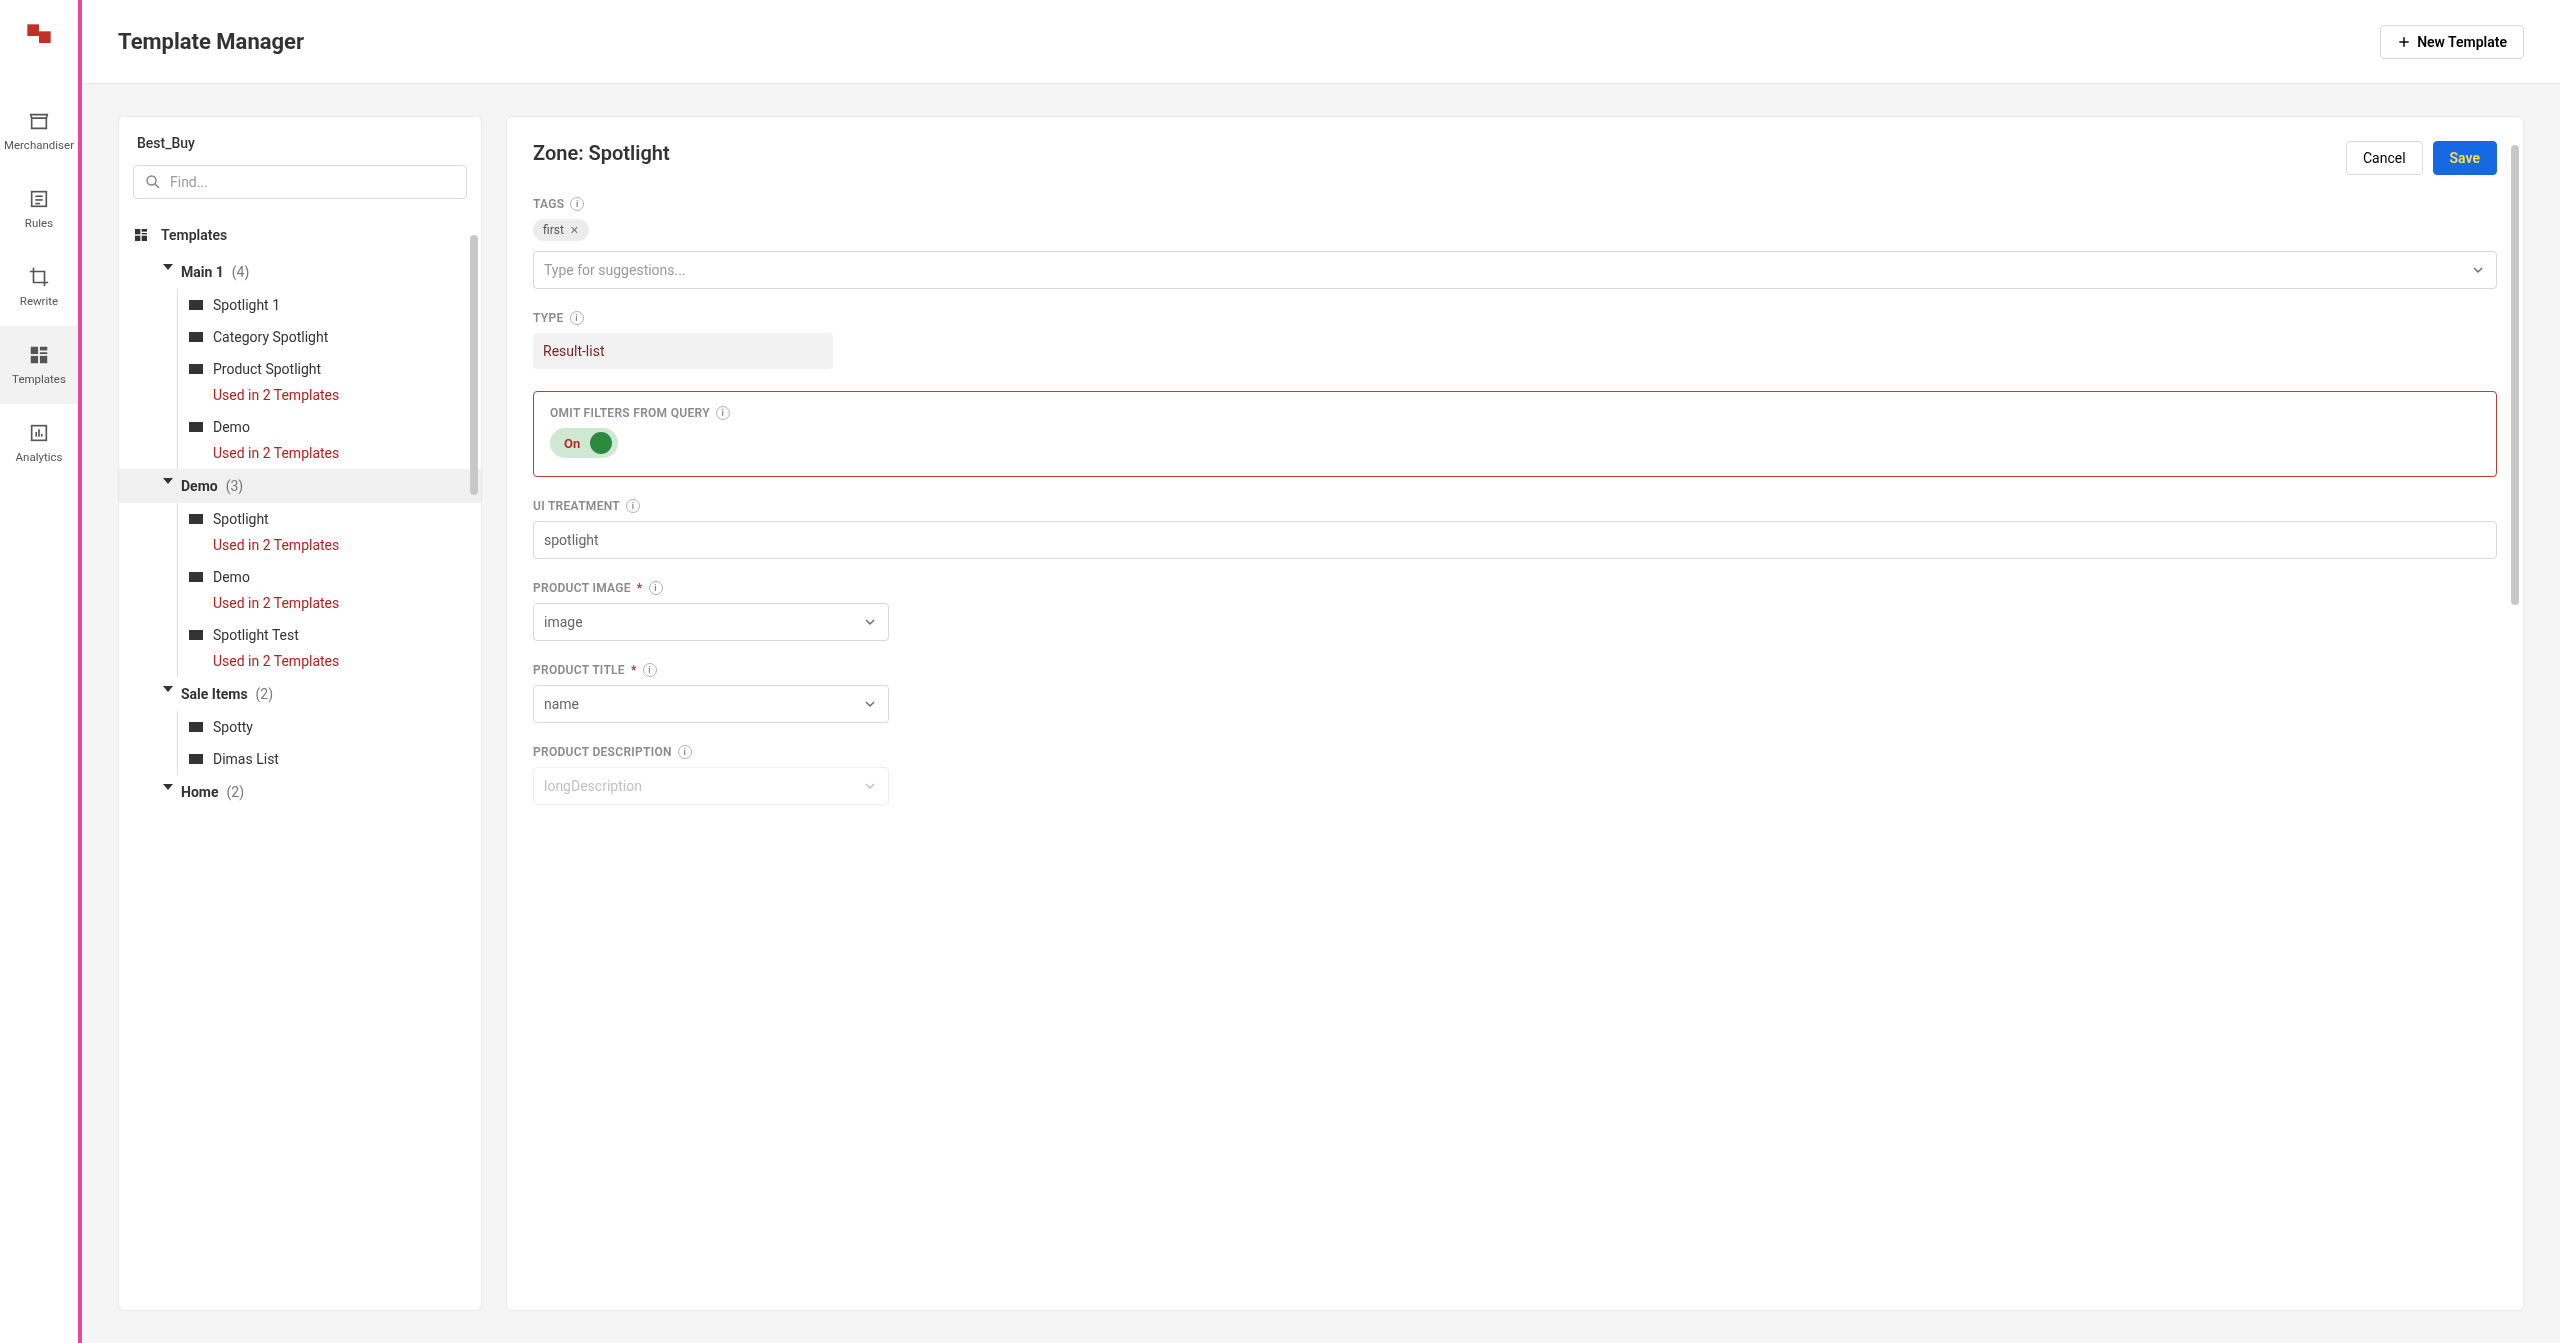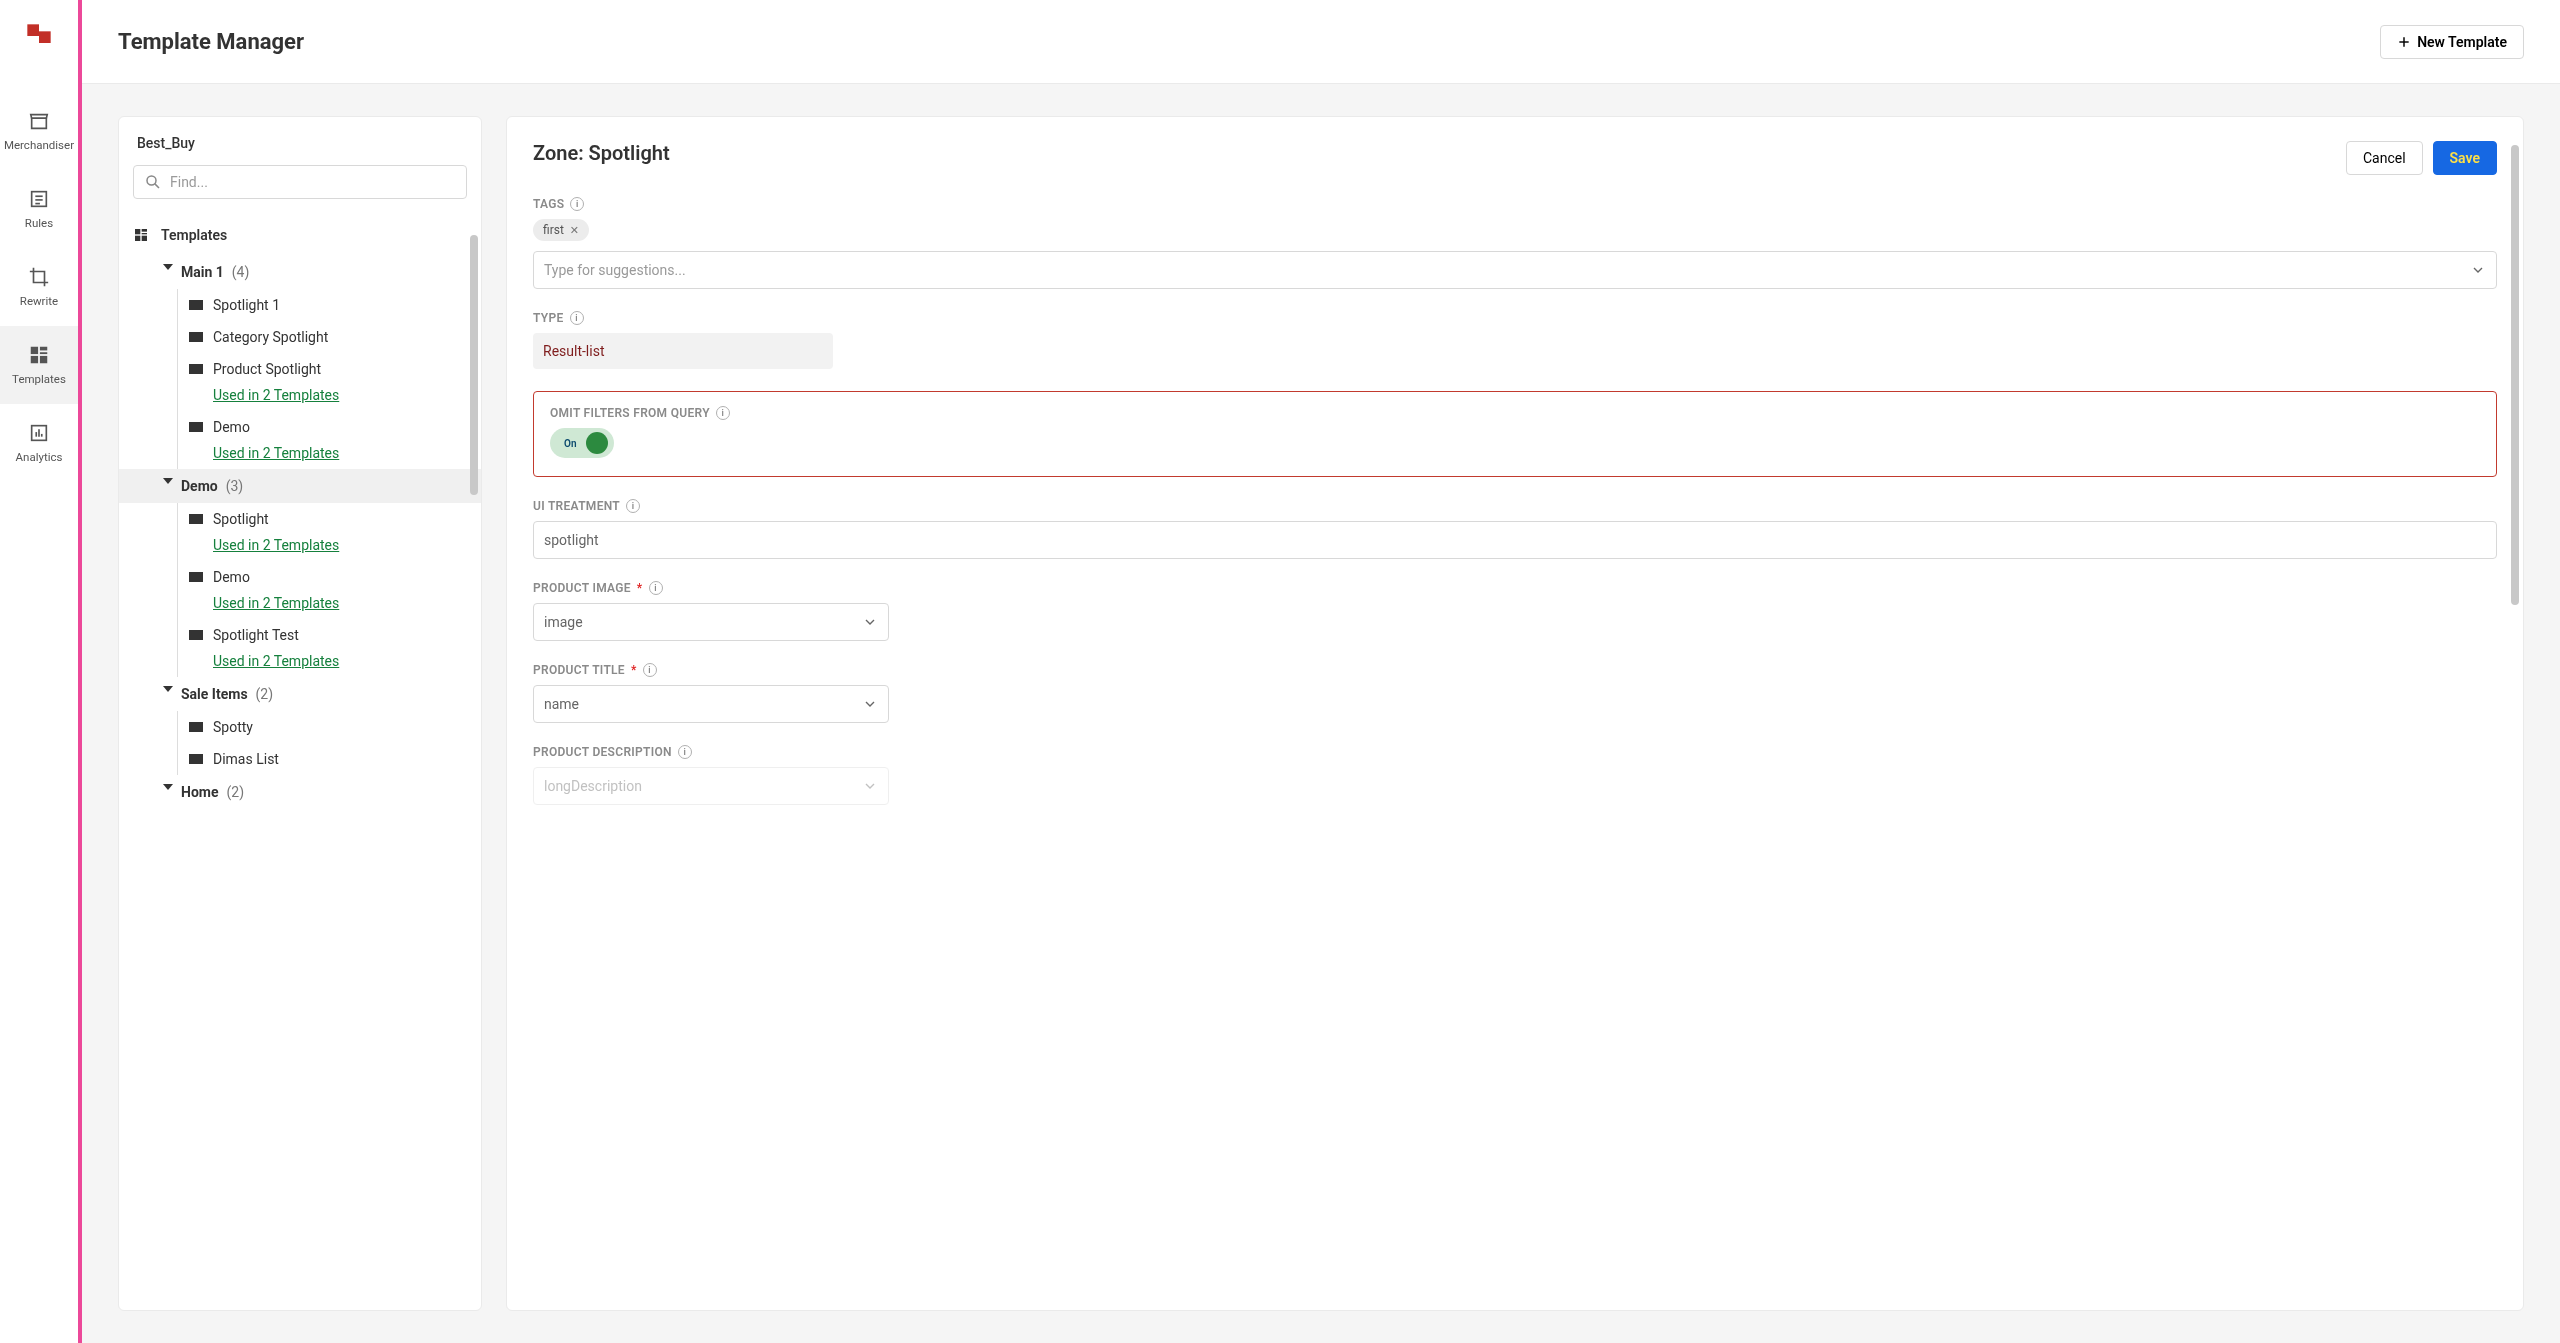--- a/index.html
+++ b/index.html
@@ -46,21 +46,21 @@
 .templates-hdr { display: flex; align-items: center; gap: 12px; padding: 12px 14px; font-weight: 600; font-size: 14px; }
 .dash-ico { width: 16px; height: 16px; color: #333; }
 
 .group-hdr { display: flex; align-items: flex-start; gap: 8px; padding: 9px 14px 9px 44px; font-size: 14px; cursor: pointer; }
 .group-hdr.active { background: #f0f0f0; }
 .tri { width: 0; height: 0; border-left: 5px solid transparent; border-right: 5px solid transparent; border-top: 6px solid #333; }
 .count { color: #777; }
 .item-row { display: flex; align-items: center; gap: 10px; padding: 8px 14px 8px 70px; font-size: 14px; cursor: pointer; position: relative; }
 .item-row::before { content: ""; position: absolute; left: 58px; top: 0; bottom: 0; width: 1px; background: #ddd; }
 .bar-ico { width: 14px; height: 10px; background: #333; display: inline-block; }
-.sub-used { padding: 2px 14px 8px 94px; font-size: 14px; color: #15803d; position: relative; text-decoration: underline; }
+.sub-used { padding: 2px 14px 8px 94px; font-size: 14px; color: #b91c1c; position: relative; }
 .sub-used::before { content: ""; position: absolute; left: 58px; top: 0; bottom: 0; width: 1px; background: #ddd; }
 
 .tree-scrollbar { position: absolute; right: 3px; top: 20px; width: 8px; height: 260px; background: #c8c8c8; border-radius: 4px; }
 
 
 .detail-panel { flex: 1; background: #fff; border: 1px solid #eaeaea; border-radius: 6px; padding: 24px 26px; overflow-y: auto; position: relative; }
 .detail-hdr { display: flex; align-items: flex-start; justify-content: space-between; margin-bottom: 22px; }
 .detail-hdr h2 { font-size: 20px; font-weight: 600; }
 .btn-row { display: flex; gap: 10px; }
 
@@ -74,21 +74,21 @@
 .sel-input { width: 100%; border: 1px solid #d8d8d8; border-radius: 4px; padding: 10px 10px; font-size: 14px; color: #666; background: #fff; outline: none; }
 .wide-select { display: flex; align-items: center; justify-content: space-between; cursor: pointer; }
 .med-select { width: 356px; display: flex; align-items: center; justify-content: space-between; cursor: pointer; }
 .disabled { background: #f2f2f2; color: #7f1d1d; width: 300px; border: none; }
 
 .section { margin-bottom: 22px; }
 
 .highlight-box { border: 1.5px solid #c23a2e; border-radius: 4px; padding: 14px 16px 18px; }
 
 .toggle { display: inline-flex; align-items: center; background: #cfe8d4; border-radius: 16px; padding: 4px 6px 4px 14px; gap: 10px; cursor: pointer; }
-.toggle span { font-size: 10px; font-weight: 600; color: #0c4a6e; }
+.toggle span { font-size: 13px; font-weight: 600; color: #b91c1c; }
 .knob { width: 22px; height: 22px; background: #2c8a3f; border-radius: 50%; }
 
 .detail-scrollbar { position: absolute; right: 4px; top: 28px; width: 8px; height: 460px; background: #c8c8c8; border-radius: 4px; }
 
 
 .chev-svg { width: 16px; height: 16px; color: #666; }
 </style>
 </head>
 <body>
 

